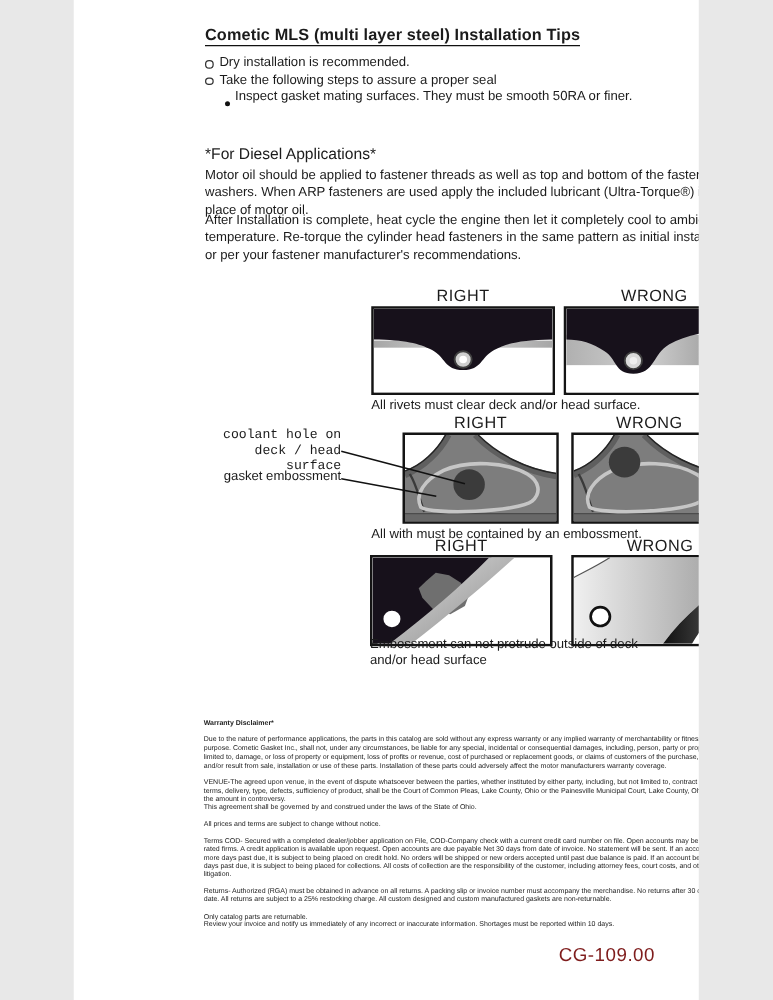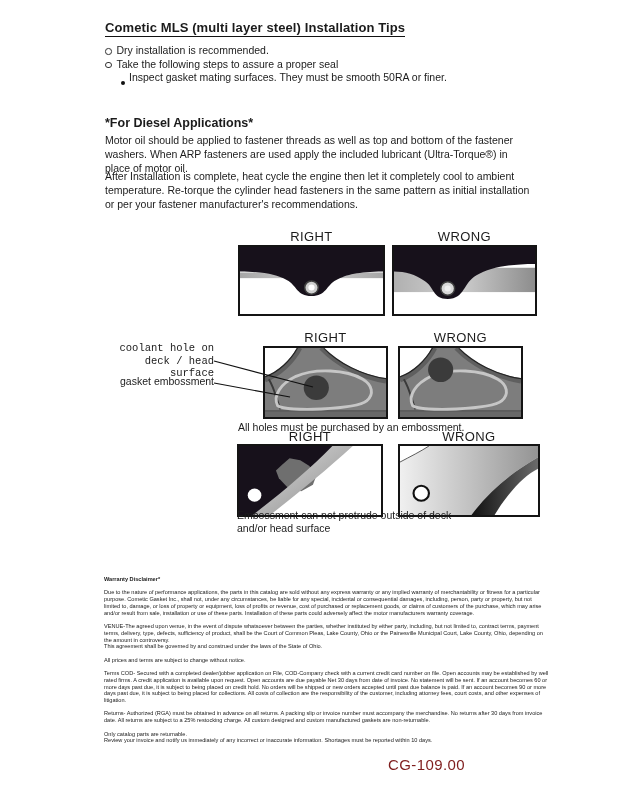--- a/index.html
+++ b/index.html
@@ -1,32 +1,32 @@
 <!DOCTYPE html>
 <html><head>
 <meta charset="utf-8">
 <style>
   html,body{margin:0;padding:0;background:#e8e8e8;}
   .page{
-    position:relative;width:618px;height:800px;background:#ffffff;
+    position:relative;width:500px;height:800px;background:#ffffff;
     font-family:"Liberation Sans","DejaVu Sans",sans-serif;color:#1b1b1b;
     overflow:hidden;margin:0 auto;
   }
   .abs{position:absolute;}
   .title{
     left:105px;top:20px;font-size:13px;font-weight:700;
     border-bottom:1.6px solid #111;padding-bottom:1px;letter-spacing:.1px;
   }
   .bullets{left:105px;top:44px;width:440px;font-size:10.5px;line-height:13.6px;}
   .brow{display:flex;align-items:flex-start;}
   .bmark{width:4.5px;height:4.5px;border:1px solid #333;border-radius:50%;
     margin:4px 5px 0 0;flex:none;}
   .srow{display:flex;align-items:flex-end;margin-left:16px;}
   .smark{width:4px;height:4px;background:#111;border-radius:50%;margin:4.5px 4px 0 0;flex:none;}
-  .h2{left:105px;top:116px;font-size:12.5px;font-weight:700;}
+  .h2{left:105px;top:116px;font-size:12.5px;font-weight:400;}
   .para{left:105px;width:428px;font-size:10.5px;line-height:13.8px;}
   .dlabel{font-size:13px;letter-spacing:.4px;text-align:center;font-weight:400;}
   .dbox{border:2.5px solid #141414;background:#fff;box-sizing:border-box;}
   .dbox svg{display:block;width:100%;height:100%;}
   .caption{font-size:10.5px;line-height:12.5px;}
   .callout{font-size:10.5px;line-height:12.5px;text-align:right;width:104px;left:110px;}
   .fineprint{left:104px;top:576px;width:445px;font-size:5.6px;line-height:6.8px;color:#222;}
   .fineprint .fp{margin:0 0 6.5px 0;}
   .fineprint .fp0{margin:0;}
   .fphead{font-weight:700;margin:0 0 6.5px 0;}
@@ -90,20 +90,21 @@
       </defs>
       <rect width="147" height="71" fill="#ffffff"></rect>
       <rect x="0" y="22" width="147" height="26" fill="url(#deck2)"></rect>
       <rect x="0" y="48" width="147" height="23" fill="#ffffff"></rect>
       <path d="M0,0 H147 V18 C119,18 100,22 86,30 C72,38 74,55 56,55 C40,55 42,42 32,36 C22,29 12,26 0,26 Z" fill="#17111b"></path>
       <circle cx="56" cy="44" r="7.2" fill="#d9d9d9" stroke="#3f3f3f" stroke-width="1.6"></circle>
       <circle cx="56" cy="44" r="3.2" fill="#efefef"></circle>
     </svg>
   </div>
 
+  <div class="abs caption" style="left:238px;top:318px;">All rivets must clear deck and/or head surface.</div>
 
   <div class="abs dlabel" style="left:263px;top:330px;width:125px;">RIGHT</div>
   <div class="abs dlabel" style="left:398px;top:330px;width:125px;">WRONG</div>
 
   <div class="abs callout" style="top:342px;font-family:Liberation Mono, monospace;">
     <div>coolant hole on</div>
     <div>deck / head surface</div>
   </div>
   <div class="abs callout" style="top:375px;">gasket embossment</div>
 
@@ -134,21 +135,21 @@
       <path d="M33.5,0 C26.5,13 14,25.5 0,30.5" stroke="#242424" stroke-width="1.3" fill="none"></path>
       <path d="M58,0 C74,17 99,31 125,35" stroke="#5f5f5f" stroke-width="5" fill="none"></path>
       <path d="M60,0 L125,0 L125,32 C99,28 75,15 60,0 Z" fill="#ffffff"></path>
       <path d="M60.5,0 C76,16 100,29 125,32.5" stroke="#242424" stroke-width="1.3" fill="none"></path>
       <path d="M4,33 C10,43 12,55 16,65" stroke="#3a3a3a" stroke-width="2" fill="none"></path>
       <path d="M13,61 C8,50 16,38 32,30 C52,21 84,23 101,33 C111,39 113,49 105,56 C94,65 22,68 13,61 Z" fill="none" stroke="#c6c6c6" stroke-width="3"></path>
       <circle cx="42" cy="23" r="13" fill="#3b3b3b"></circle>
     </svg>
   </div>
 
-  <div class="abs caption" style="left:238px;top:421px;">All holes must be purchased by an embossment.</div>
+  <div class="abs caption" style="left:238px;top:421px;">All with must be contained by an embossment.</div>
 
   <div class="abs dlabel" style="left:237px;top:429px;width:146px;">RIGHT</div>
   <div class="abs dlabel" style="left:398px;top:429px;width:142px;">WRONG</div>
 
   <div class="abs dbox" style="left:237px;top:444px;width:146px;height:73px;">
     <svg viewBox="0 0 146 73" preserveAspectRatio="none">
       <defs>
         <linearGradient id="band3r" x1="0" y1="0" x2="1" y2="1">
           <stop offset="0" stop-color="#dedede"></stop>
             <stop offset="1" stop-color="#8a8a8a"></stop>

